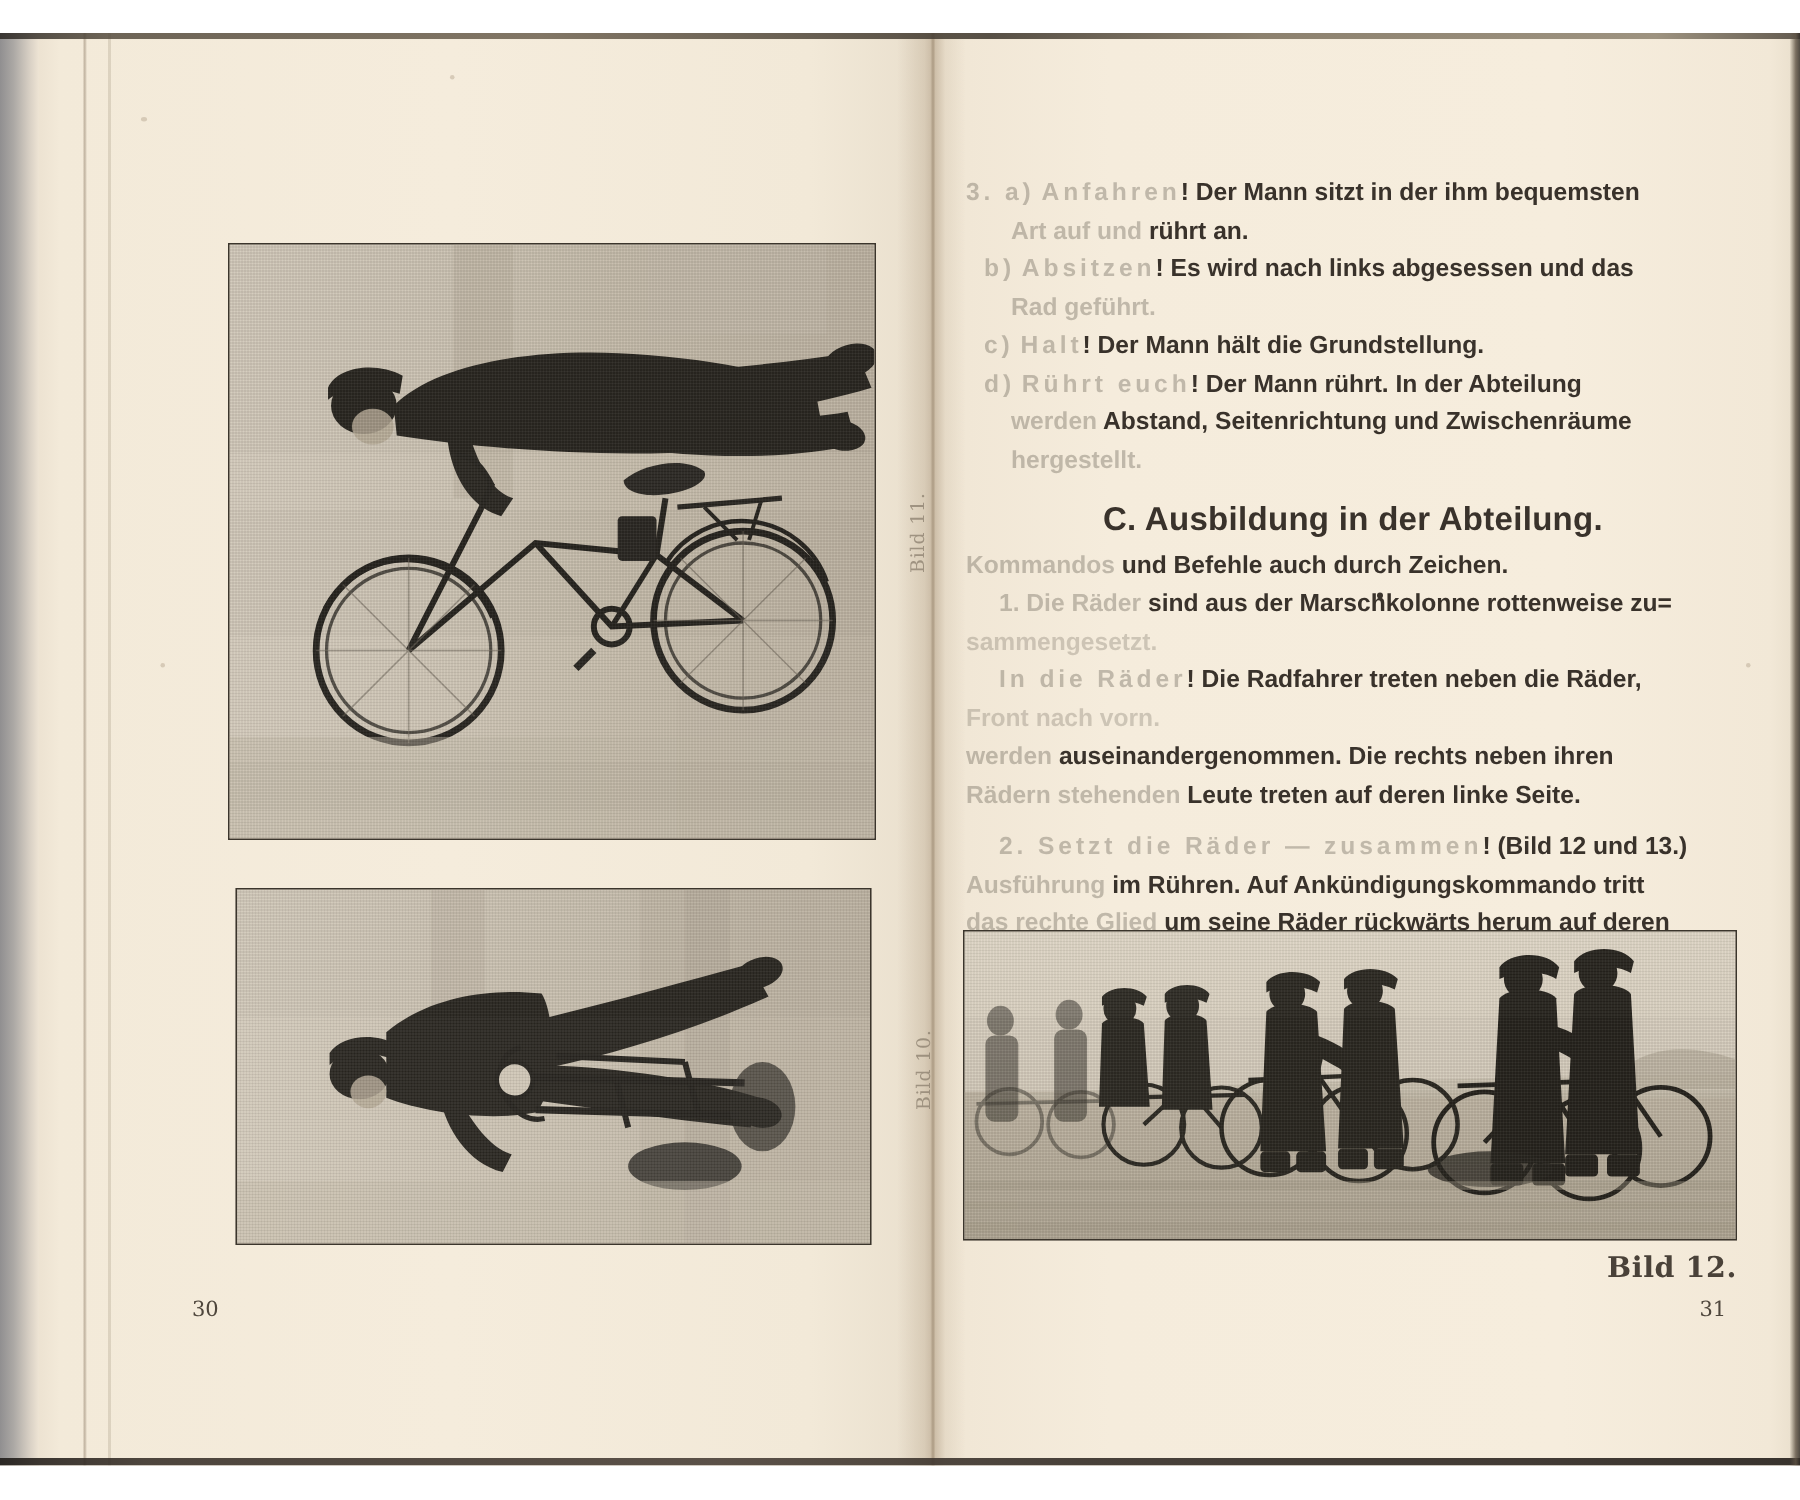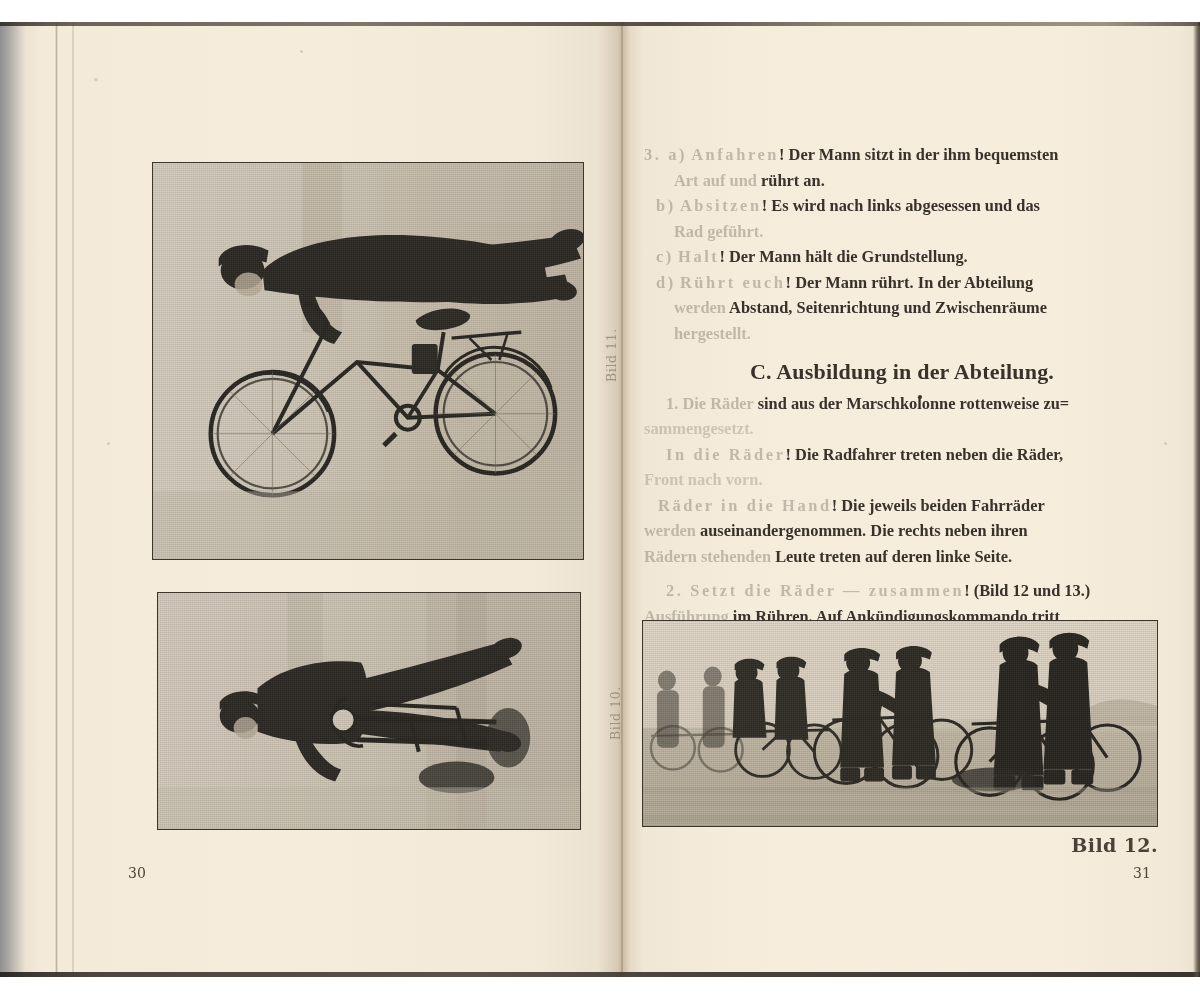--- a/index.html
+++ b/index.html
@@ -157,24 +157,23 @@
     letter-spacing: .4px;
   }
 
   
   #text-column {
     position: absolute;
     left: 644px;
     top: 94px;
     width: 516px;
     color: #39322b;
-    font-family: Liberation Serif, serif;
+    font-family: Liberation Sans, sans-serif;
     font-size: 16.4px;
     line-height: 25.5px;
-    margin-top: 26px;
   }
   .tline {
     white-space: nowrap;
     font-weight: 600;
   }
   
   .faded  { color: rgba(92,84,73,.34); }
   .faded2 { color: rgba(92,84,73,.26); }
 
   .enum-item { padding-left: 30px; text-indent: -30px; }
@@ -401,40 +400,40 @@
       <div class="tline" style="padding-left:30px">
         <span class="faded">werden</span><span> Abstand, Seitenrichtung und Zwischenräume</span>
       </div>
 
       <div class="tline" style="padding-left:30px">
         <span class="faded">hergestellt.</span>
       </div>
 
       <div class="section-heading">C. Ausbildung in der Abteilung.</div>
 
+      <div class="tline">
+        <span class="faded">Kommandos</span><span> und Befehle auch durch Zeichen.</span>
+      </div>
 
       <div class="tline" style="padding-left:22px">
         <span class="faded">1. Die Räder</span><span> sind aus der Marschkolonne rottenweise zu=</span>
       </div>
 
       <div class="tline">
         <span class="faded2">sammengesetzt.</span>
       </div>
 
       <div class="tline" style="padding-left:22px">
         <span class="faded spaced">In die Räder</span><span>! Die Radfahrer treten neben die Räder,</span>
       </div>
 
       <div class="tline">
         <span class="faded2">Front nach vorn.</span>
       </div>
 
-      <div class="tline" style="padding-left:14px">
-        <span class="faded spaced">Räder in die Hand</span><span>! Die jeweils beiden Fahrräder</span>
-      </div>
 
       <div class="tline">
         <span class="faded">werden</span><span> auseinandergenommen. Die rechts neben ihren</span>
       </div>
 
       <div class="tline">
         <span class="faded">Rädern stehenden</span><span> Leute treten auf deren linke Seite.</span>
       </div>
 
       <div class="tline" style="padding-left:22px;margin-top:9px">

